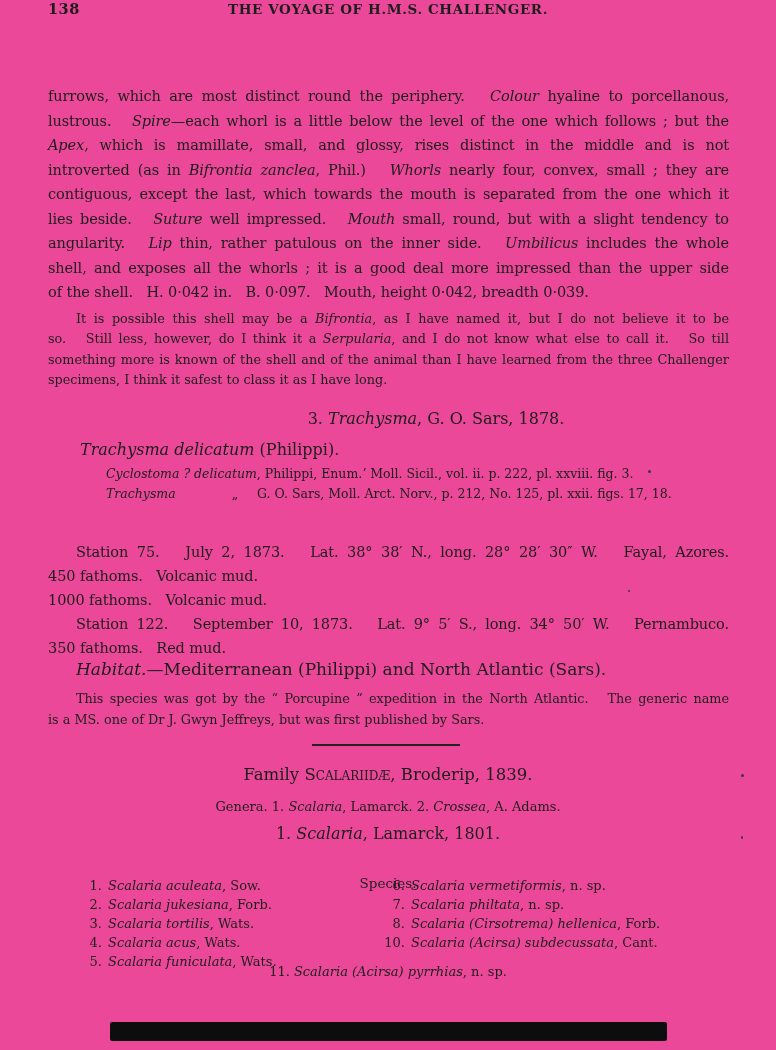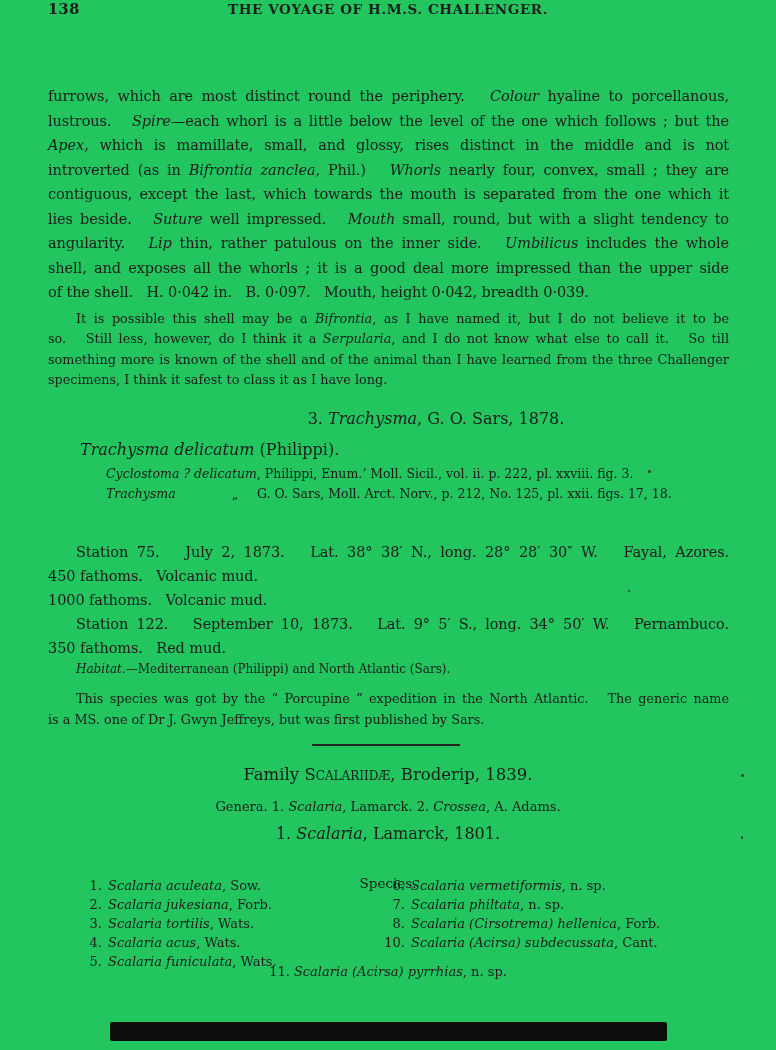--- a/index.html
+++ b/index.html
@@ -22,21 +22,21 @@
 
   #h-tra{left:0;top:409px;width:776px;font-size:16px;padding-left:48px;}
   #sp-head{left:80px;top:440px;font-size:16px;}
 
   #syn{left:106px;top:464px;font-size:12.5px;line-height:20.2px;}
   .syn-row{white-space:pre-wrap;}
   .syn-name.w{display:inline-block;width:107px;}
   .syn-ditto{display:inline-block;width:44px;text-align:center;}
 
   #stations{left:48px;top:540px;width:681px;font-size:14.5px;line-height:24px;letter-spacing:-.1px;}
-  #habitat{left:48px;top:657px;width:681px;font-size:12px;line-height:24px;}
+  #habitat{left:48px;top:657px;width:681px;font-size:17px;line-height:24px;}
   #note{left:48px;top:689px;width:681px;font-size:12.8px;line-height:20.5px;}
 
   #rule{left:312px;top:744px;width:148px;height:2px;background:#232322;}
 
   #family-h{left:0;top:765px;width:776px;font-size:16.5px;}
   .sc{font-variant:small-caps;}
   #genera{left:0;top:799px;width:776px;font-size:13px;}
   #genus1{left:0;top:824px;width:776px;font-size:16px;}
   #sp-label{left:0;top:852px;width:776px;font-size:13.5px;margin-top:23px;}
 
@@ -48,21 +48,21 @@
   #col-left .num{width:22px;}
   #col-right .num{width:30px;}
   #sp11{left:0;top:964px;width:776px;font-size:13px;}
 
   #scanbar{left:110px;top:1022px;width:557px;height:19px;background:#0d0d0d;border-radius:2px;}
   .speck{position:absolute;background:#3a3a38;border-radius:50%;}
 </style>
 </head>
 <body>
 
-<div class="page" style="background: #22c55e; color: rgb(29, 29, 28);">
+<div class="page" style="background: #ec4899; color: rgb(29, 29, 28);">
 
   <div class="abs" id="runhead">
     <div id="pagenum">138</div>
     <div id="runtitle">THE VOYAGE OF H.M.S. CHALLENGER.</div>
   </div>
 
   <div class="abs" id="para1">
       <div class="ln jl">furrows, which are most distinct round the periphery.   <i>Colour</i> hyaline to porcellanous,</div>
       <div class="ln jl">lustrous.   <i>Spire</i>—each whorl is a little below the level of the one which follows ; but the</div>
       <div class="ln jl"><i>Apex</i>, which is mamillate, small, and glossy, rises distinct in the middle and is not</div>

